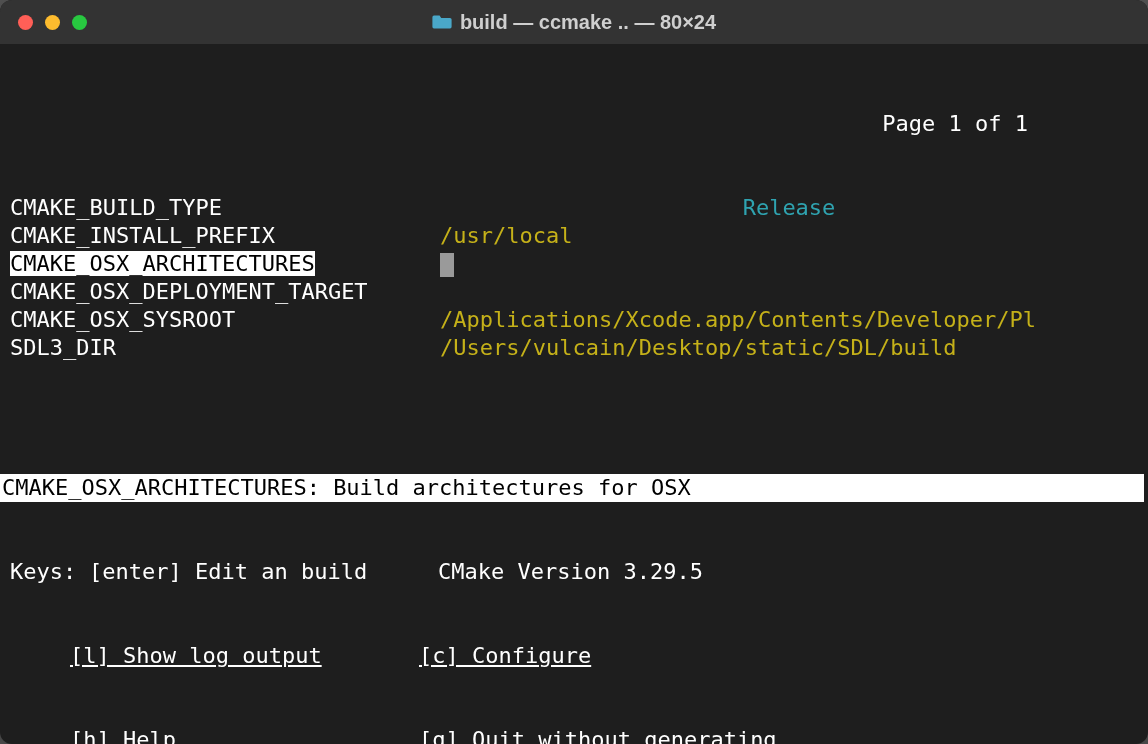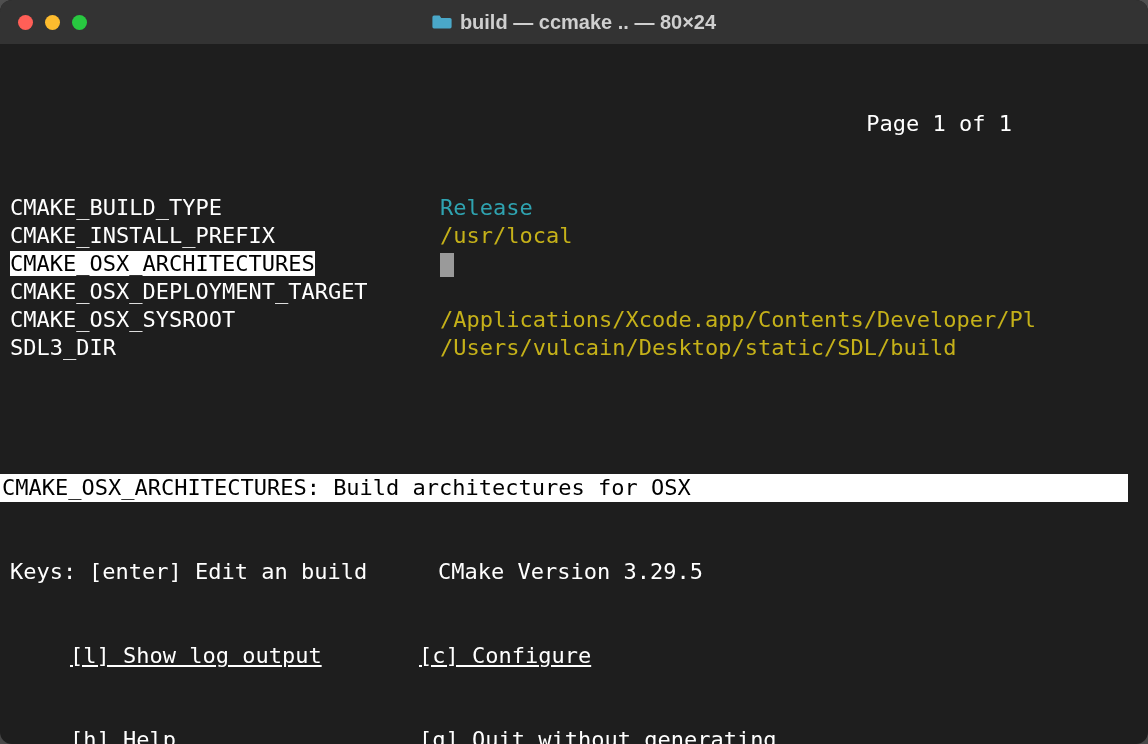--- a/index.html
+++ b/index.html
@@ -37,35 +37,35 @@
   .titlecenter{
     position:absolute;left:0;right:0;
     display:flex;justify-content:center;align-items:center;gap:8px;
     pointer-events:none;
     color:#cfcfcf;font-size:20px;font-weight:600;
     font-family:-apple-system,BlinkMacSystemFont,sans-serif;
   }
   .folder-icon{width:20px;height:16px;fill:#4aa8c9;}
   .term{
     flex:1;
-    padding:10px 26px 6px 10px;
+    padding:10px 10px 6px 10px;
     color:var(--text);
     font-size:22px;
     line-height:28px;
     display:flex;flex-direction:column;
     white-space:pre;
     overflow:hidden;
   }
   .term-top{flex:1;}
   .row{display:flex;}
   .pageline{justify-content:flex-end;padding-right:110px;}
   .optname{width:430px;flex-shrink:0;}
   .optval{flex:1;overflow:hidden;text-overflow:clip;}
   .yellow{color:var(--yellow);}
-  .cyan{color:var(--cyan);}
+  .cyan{color:var(--cyan);text-align:center;}
   .sel{background:var(--sel-bg);color:var(--sel-fg);}
   .cursor{
     display:inline-block;width:14px;height:24px;
     background:var(--cursor);vertical-align:middle;
   }
   .descbar{
     background:var(--sel-bg);color:var(--sel-fg);
     padding:0 2px;margin:0 -6px 0 -10px;
   }
   .keyrow{display:flex;gap:19px;}

